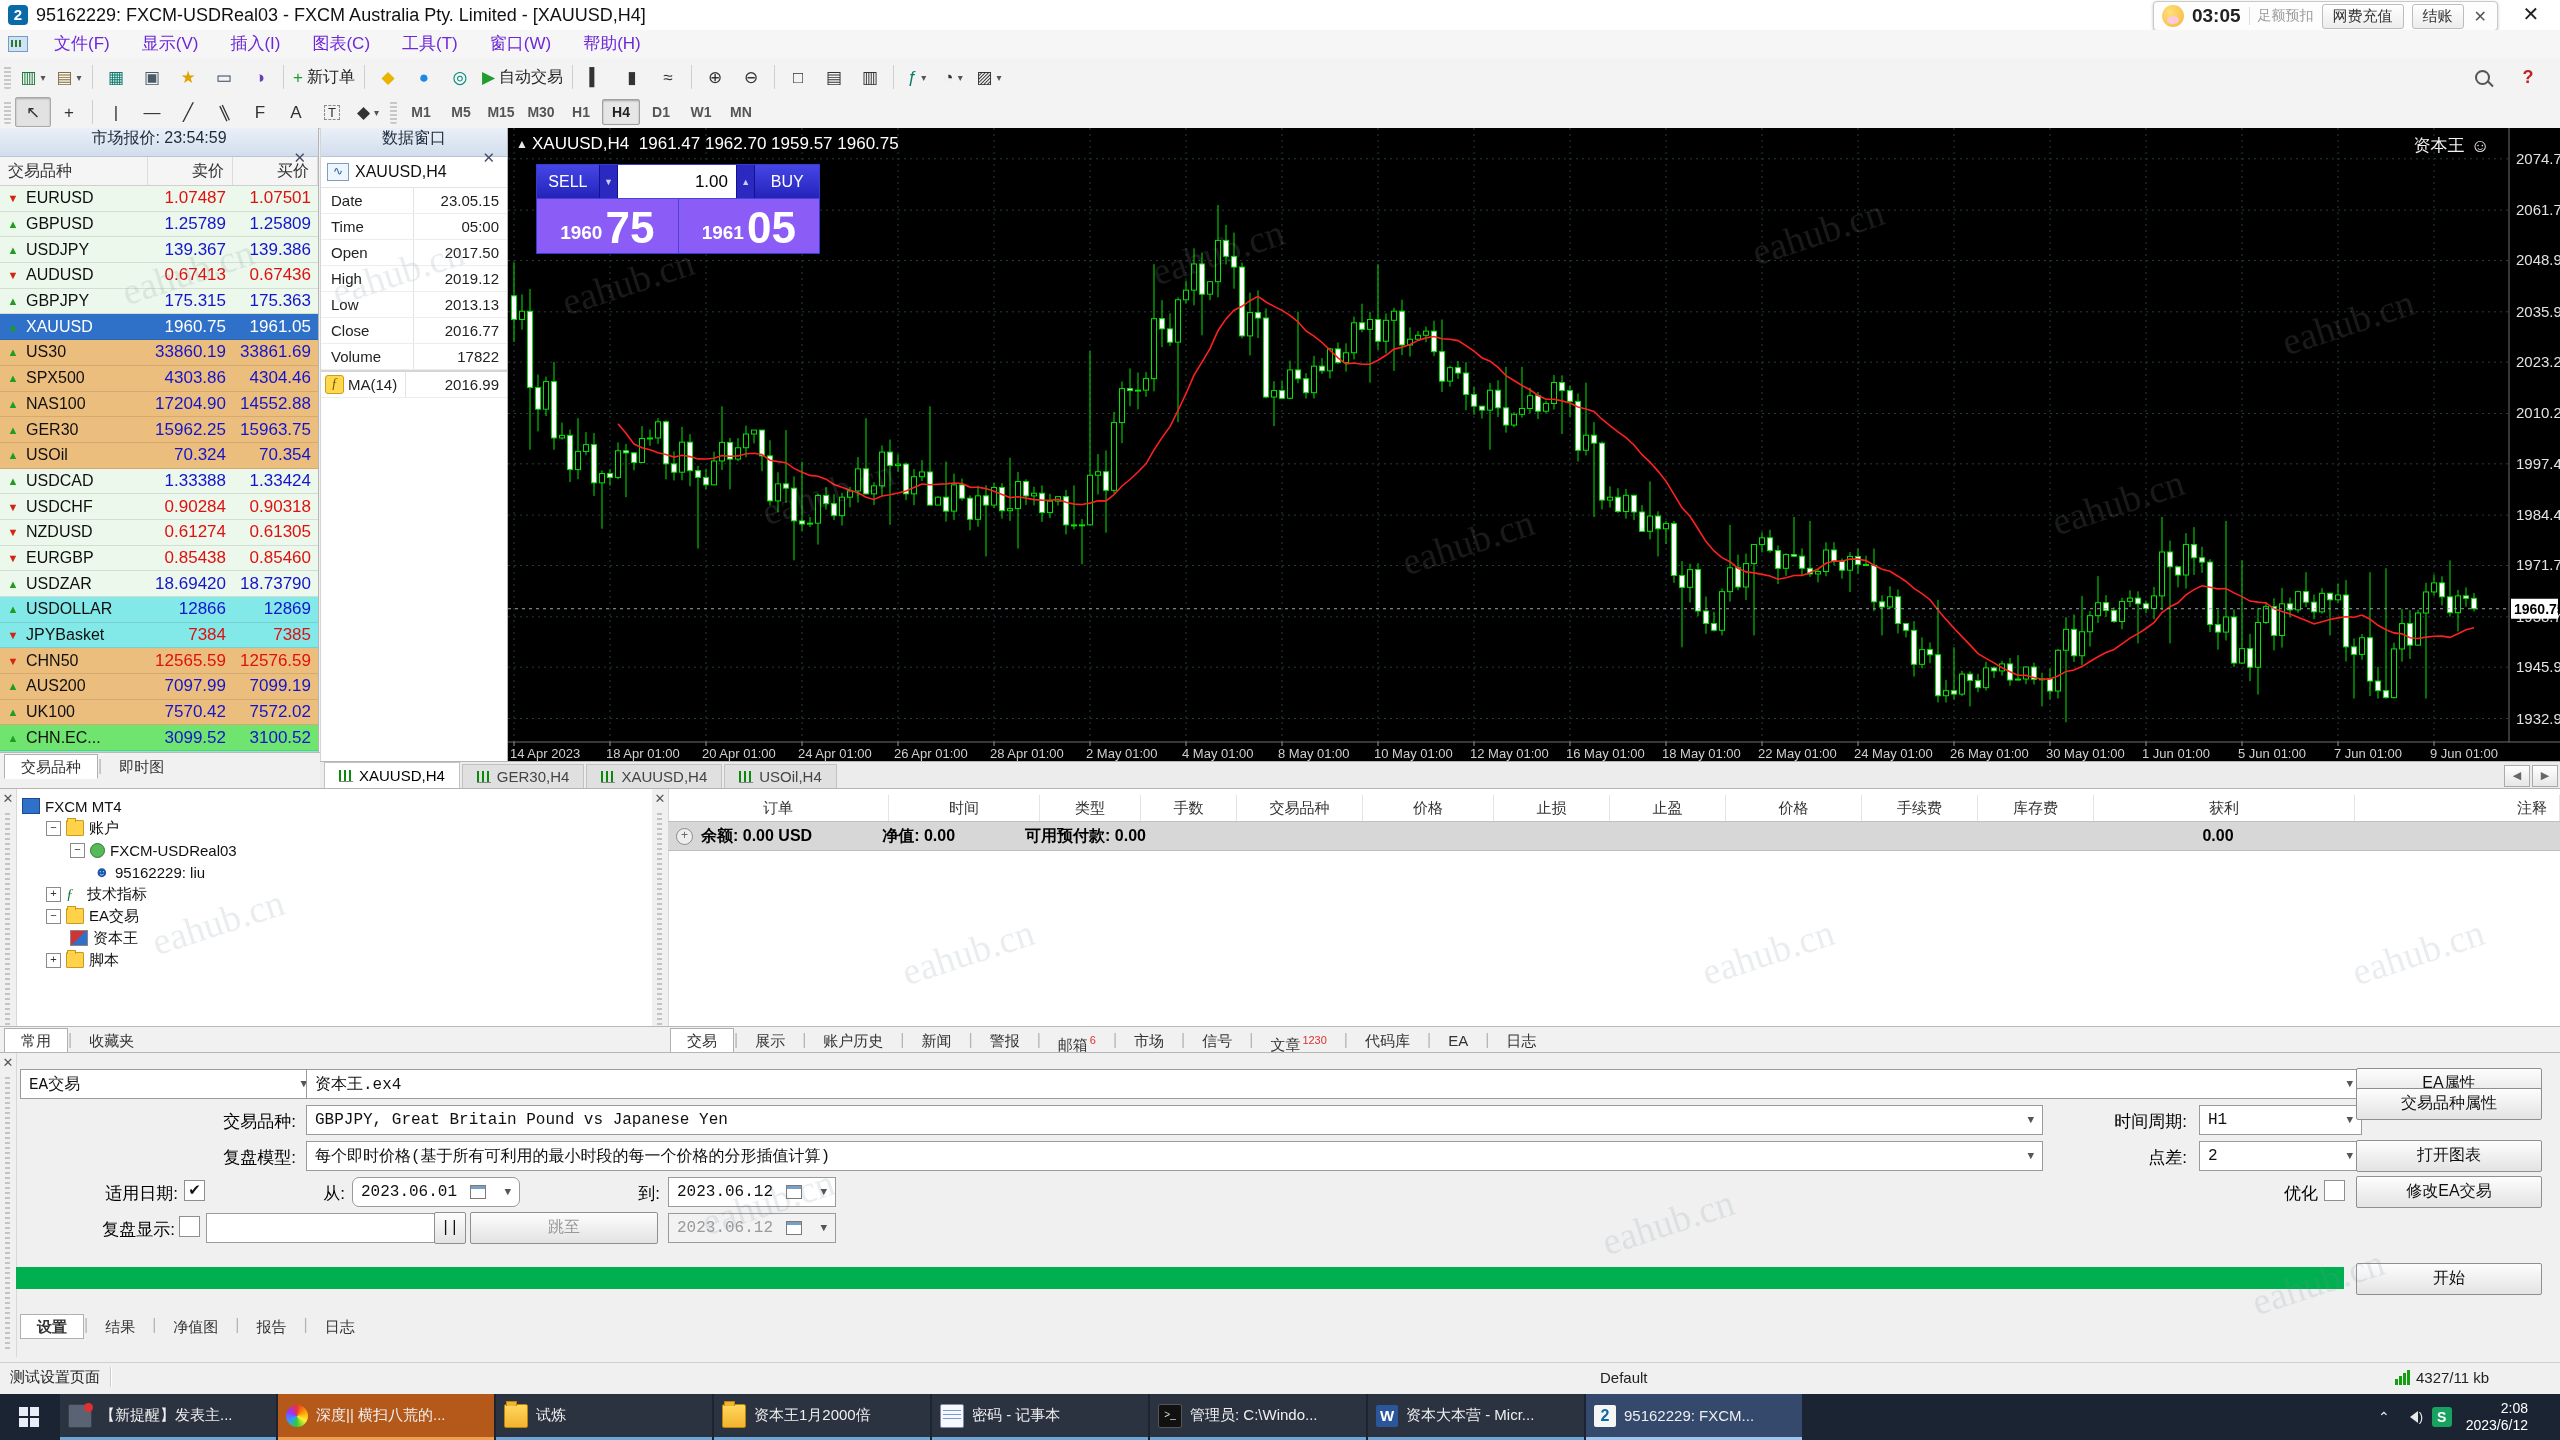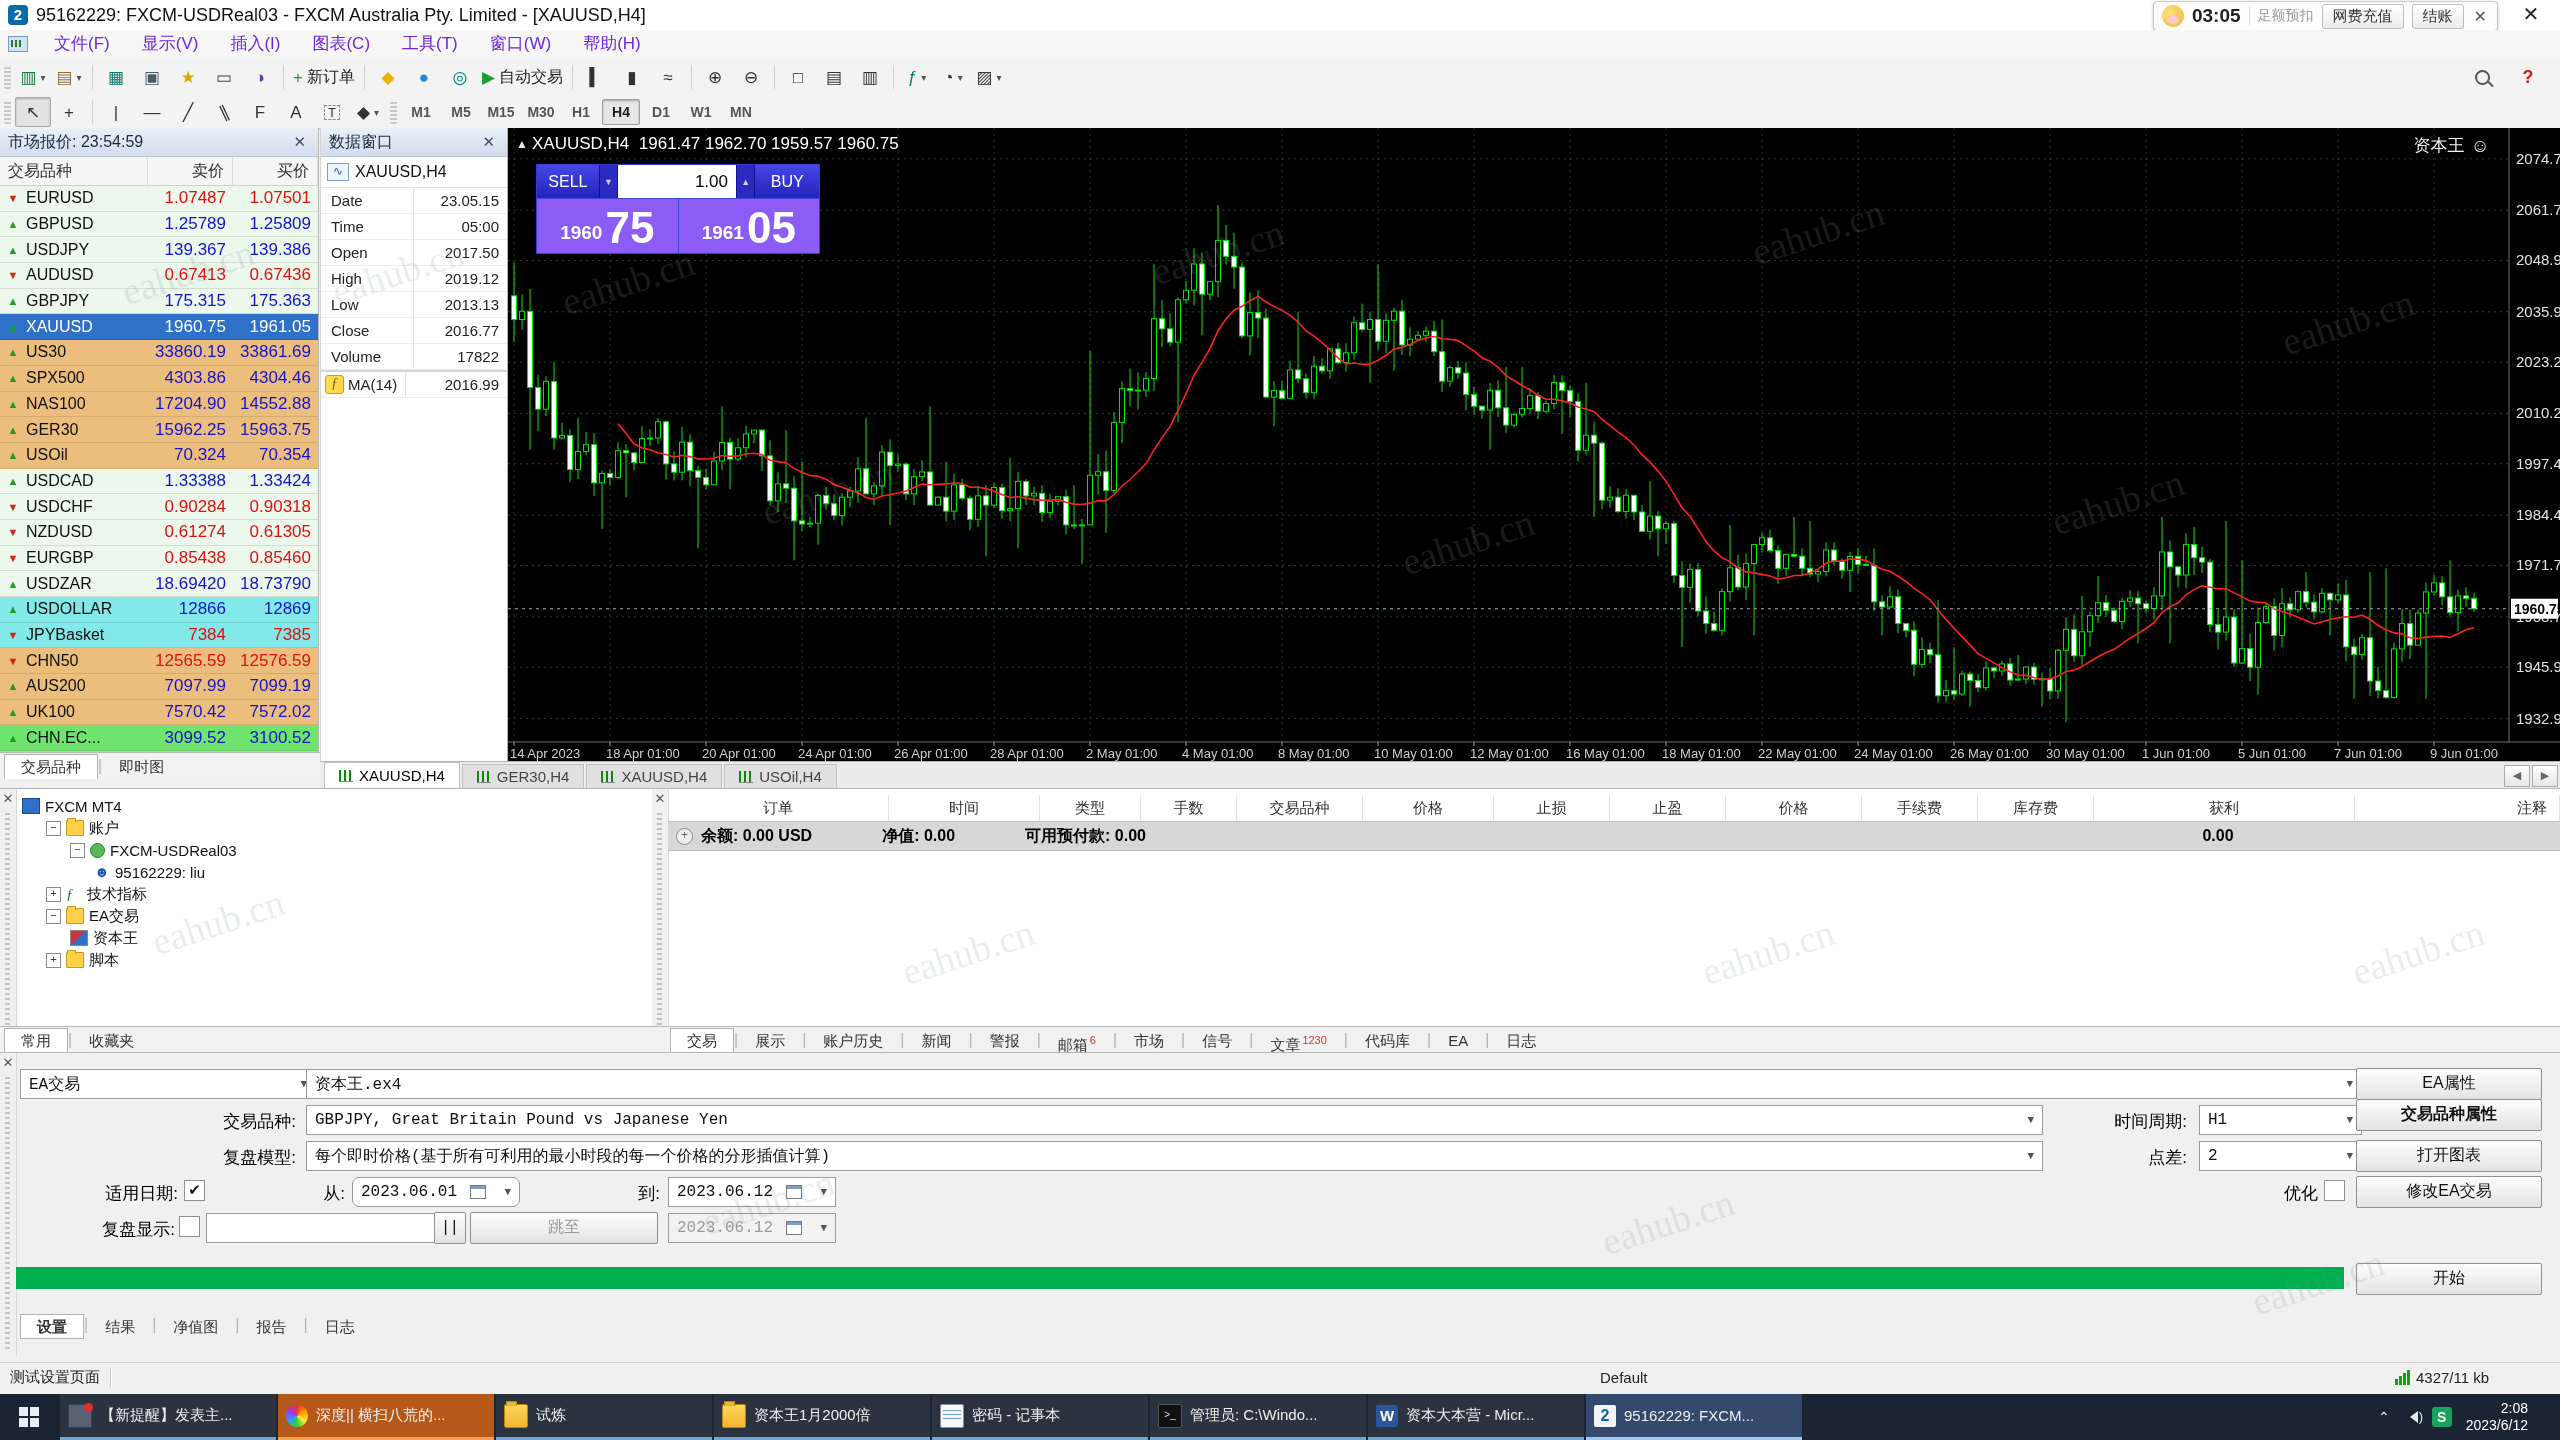--- a/index.html
+++ b/index.html
@@ -32,21 +32,21 @@
   .tb-btn .g{font-size:17px;line-height:1;}
   .tb-btn .lbl{font-size:16px;color:#222;}
   .tb-btn .dd{font-size:10px;color:#555;}
   .tb-btn.active{background:#e2e2e2;border-color:#a9a9a9;box-shadow:inset 0 1px 2px rgba(0,0,0,.25);}
   .tf-btn{width:36px;height:24px;text-align:center;line-height:24px;font-size:14px;font-weight:bold;color:#555;border:1px solid transparent;border-radius:2px;margin:0 1px;}
   .tf-btn.active{background:#e6e6e6;border-color:#a0a0a0;box-shadow:inset 0 1px 2px rgba(0,0,0,.3);color:#222;}
   .icon-magnifier{width:11px;height:11px;border:2px solid #555;border-radius:50%;position:relative;display:inline-block;}
   .icon-magnifier:after{content:"";position:absolute;width:7px;height:2px;background:#555;transform:rotate(45deg);right:-6px;bottom:-2px;}
   .help-q{color:#c02020;font-weight:bold;font-size:18px;}
   
-  .panel-head{height:28px;background:linear-gradient(#eaf0f8,#d2dded);border-bottom:1px solid #b9c4d4;display:flex;align-items:center;font-size:16px;color:#1c2a3a;padding:0 8px;}
+  .panel-head{height:28px;background:linear-gradient(#eaf0f8,#d2dded);border-bottom:1px solid #b9c4d4;display:flex;align-items:center;font-size:16px;color:#1c2a3a;padding:0 8px;flex-direction:column;}
   .panel-head .px{margin-left:auto;font-size:15px;color:#44506a;padding:0 4px;}
   .vstrip{position:absolute;left:0;top:0;width:16px;bottom:0;background:#f0f0f0;border-right:1px solid #d8d8d8;}
   .vstrip .sx{display:block;text-align:center;font-size:13px;color:#555;margin-top:2px;}
   .vstrip .dots{position:absolute;left:5px;top:24px;bottom:8px;width:5px;background:repeating-linear-gradient(0deg,#c3c3c3 0 2px,transparent 2px 5px);}
   
   #market-watch{left:0;top:128px;width:318px;height:651px;background:#fff;border-right:1px solid #b5b5b5;}
   #mw-cols{display:grid;grid-template-columns:148px 85px 85px;height:28px;border-bottom:1px solid #cfcfcf;background:#f5f5f5;}
   #mw-cols .mw-col{font-size:16px;color:#333;line-height:28px;padding-left:8px;border-right:1px solid #dcdcdc;}
   #mw-cols .mw-col.num{text-align:right;padding-right:8px;padding-left:0;}
   .mw-row{display:grid;grid-template-columns:26px 122px 85px 85px;height:24.7px;align-items:center;border-bottom:1px solid rgba(0,0,0,.10);}
@@ -1300,21 +1300,21 @@
   <div class="t-label" style="left:96px;top:57px;width:200px;">交易品种:</div>
   <div class="fld" style="left:306px;top:52px;width:1719px;">
     <span>GBPJPY, Great Britain Pound vs Japanese Yen</span>
       <span class="ddv">▼</span>
     </div>
   <div class="t-label" style="left:1987px;top:57px;width:200px;">时间周期:</div>
   <div class="fld" style="left:2199px;top:52px;width:145px;">
     <span>H1</span>
       <span class="ddv">▼</span>
     </div>
-  <div class="tbtn" style="left:2356px;top:46px;width:184px;font-weight:bold;">交易品种属性</div>
+  <div class="tbtn" style="left:2356px;top:35px;width:184px;">交易品种属性</div>
 
   <div class="t-label" style="left:96px;top:93px;width:200px;">复盘模型:</div>
   <div class="fld" style="left:306px;top:88px;width:1719px;">
     <span>每个即时价格(基于所有可利用的最小时段的每一个价格的分形插值计算)</span>
       <span class="ddv">▼</span>
     </div>
   <div class="t-label" style="left:1987px;top:93px;width:200px;">点差:</div>
   <div class="fld" style="left:2199px;top:88px;width:145px;">
     <span>2</span>
       <span class="ddv">▼</span>

